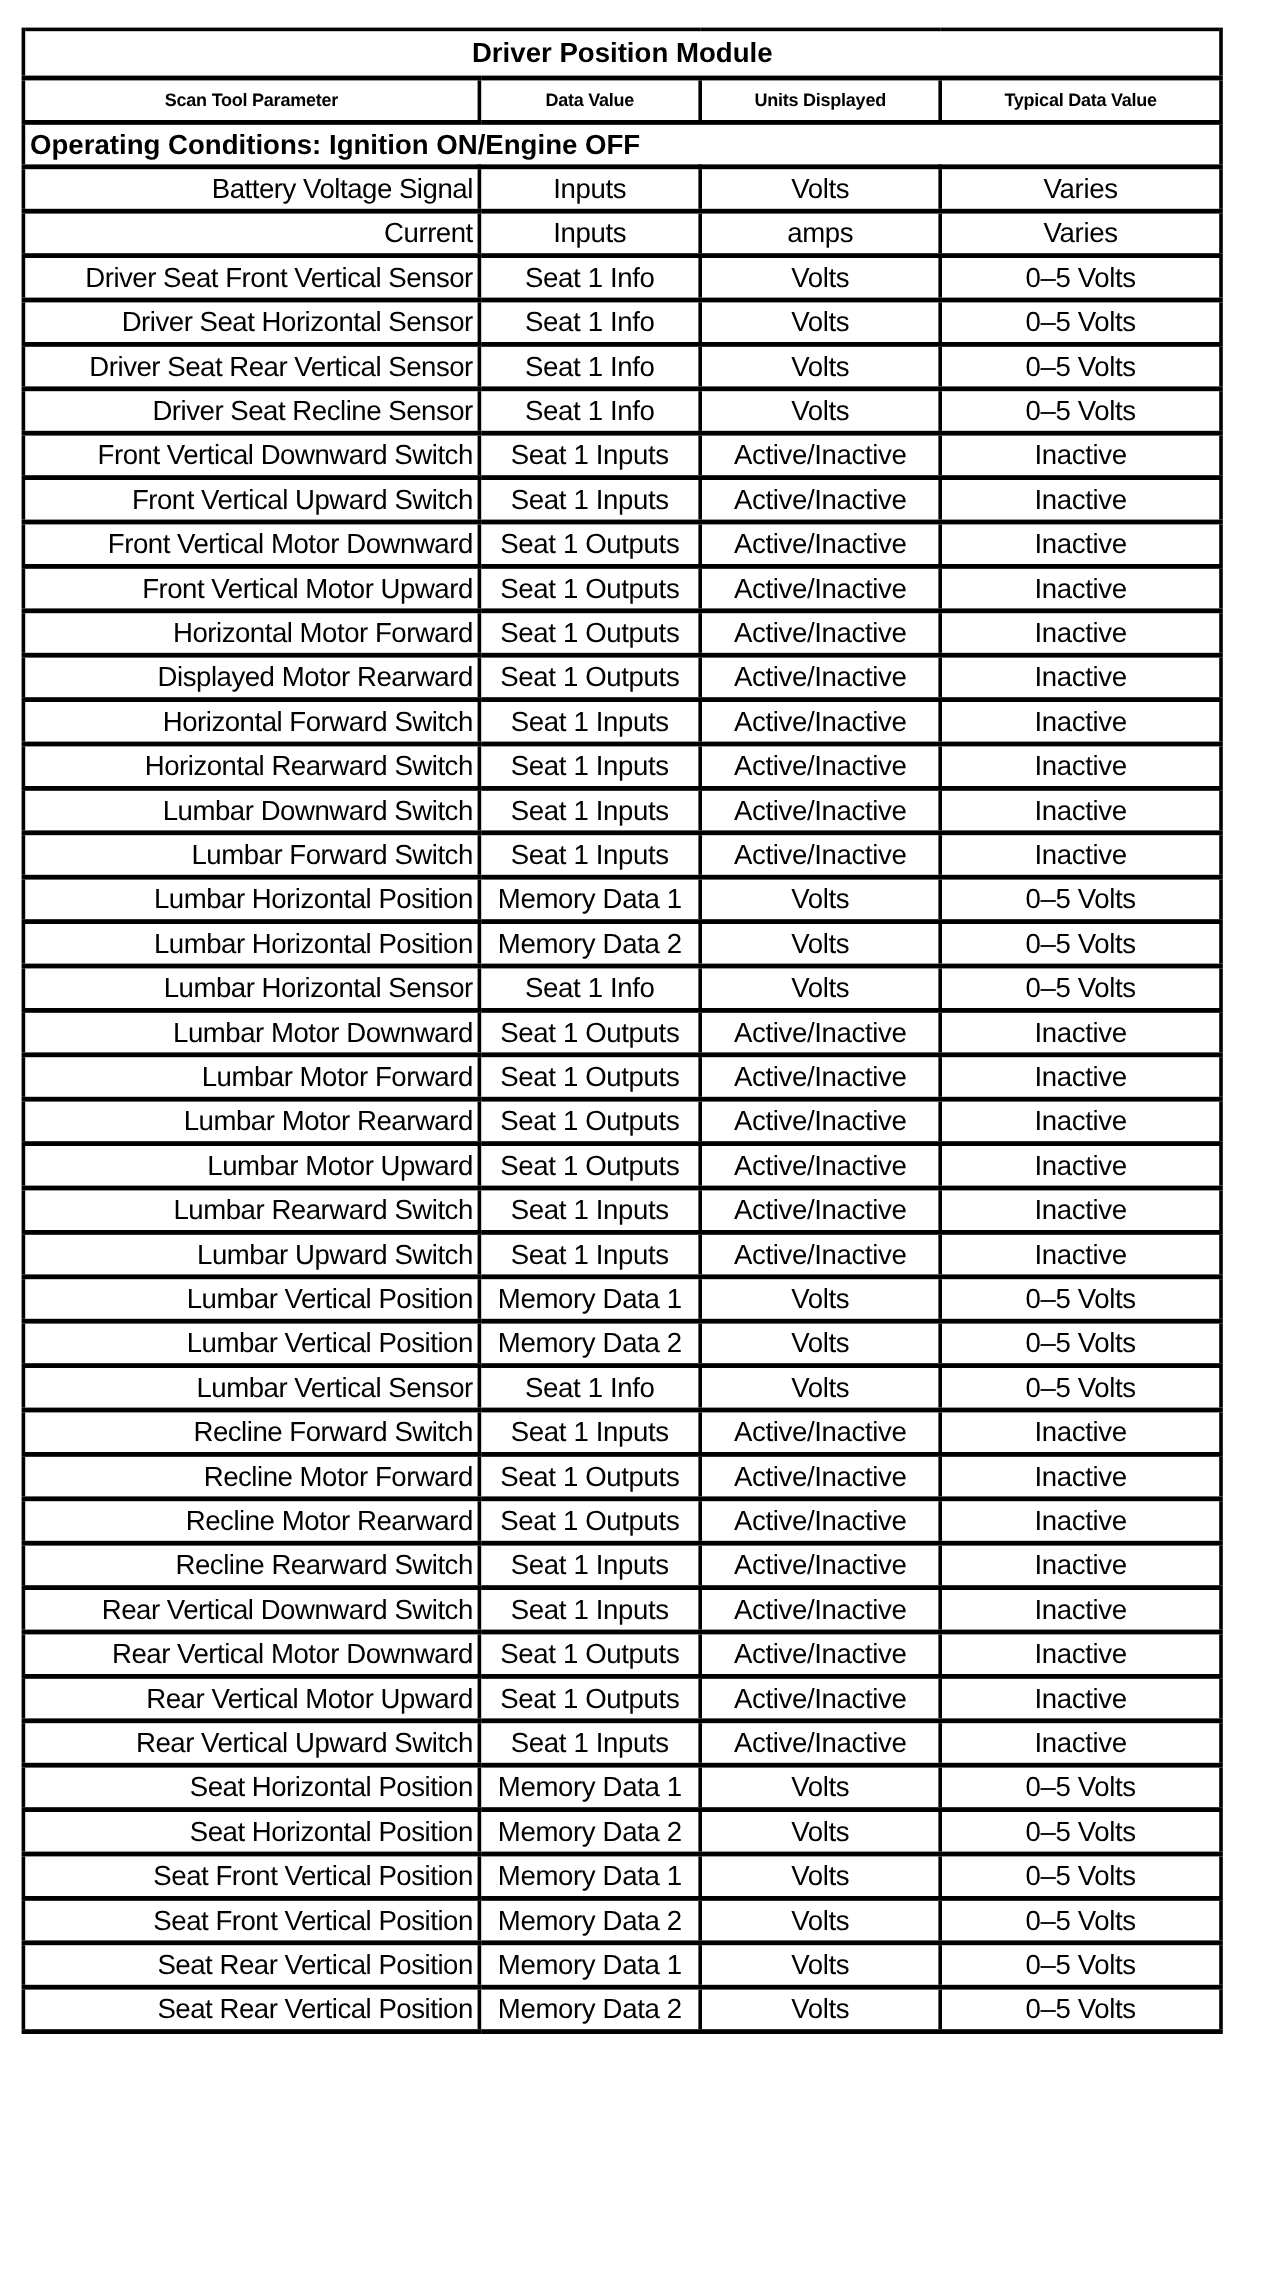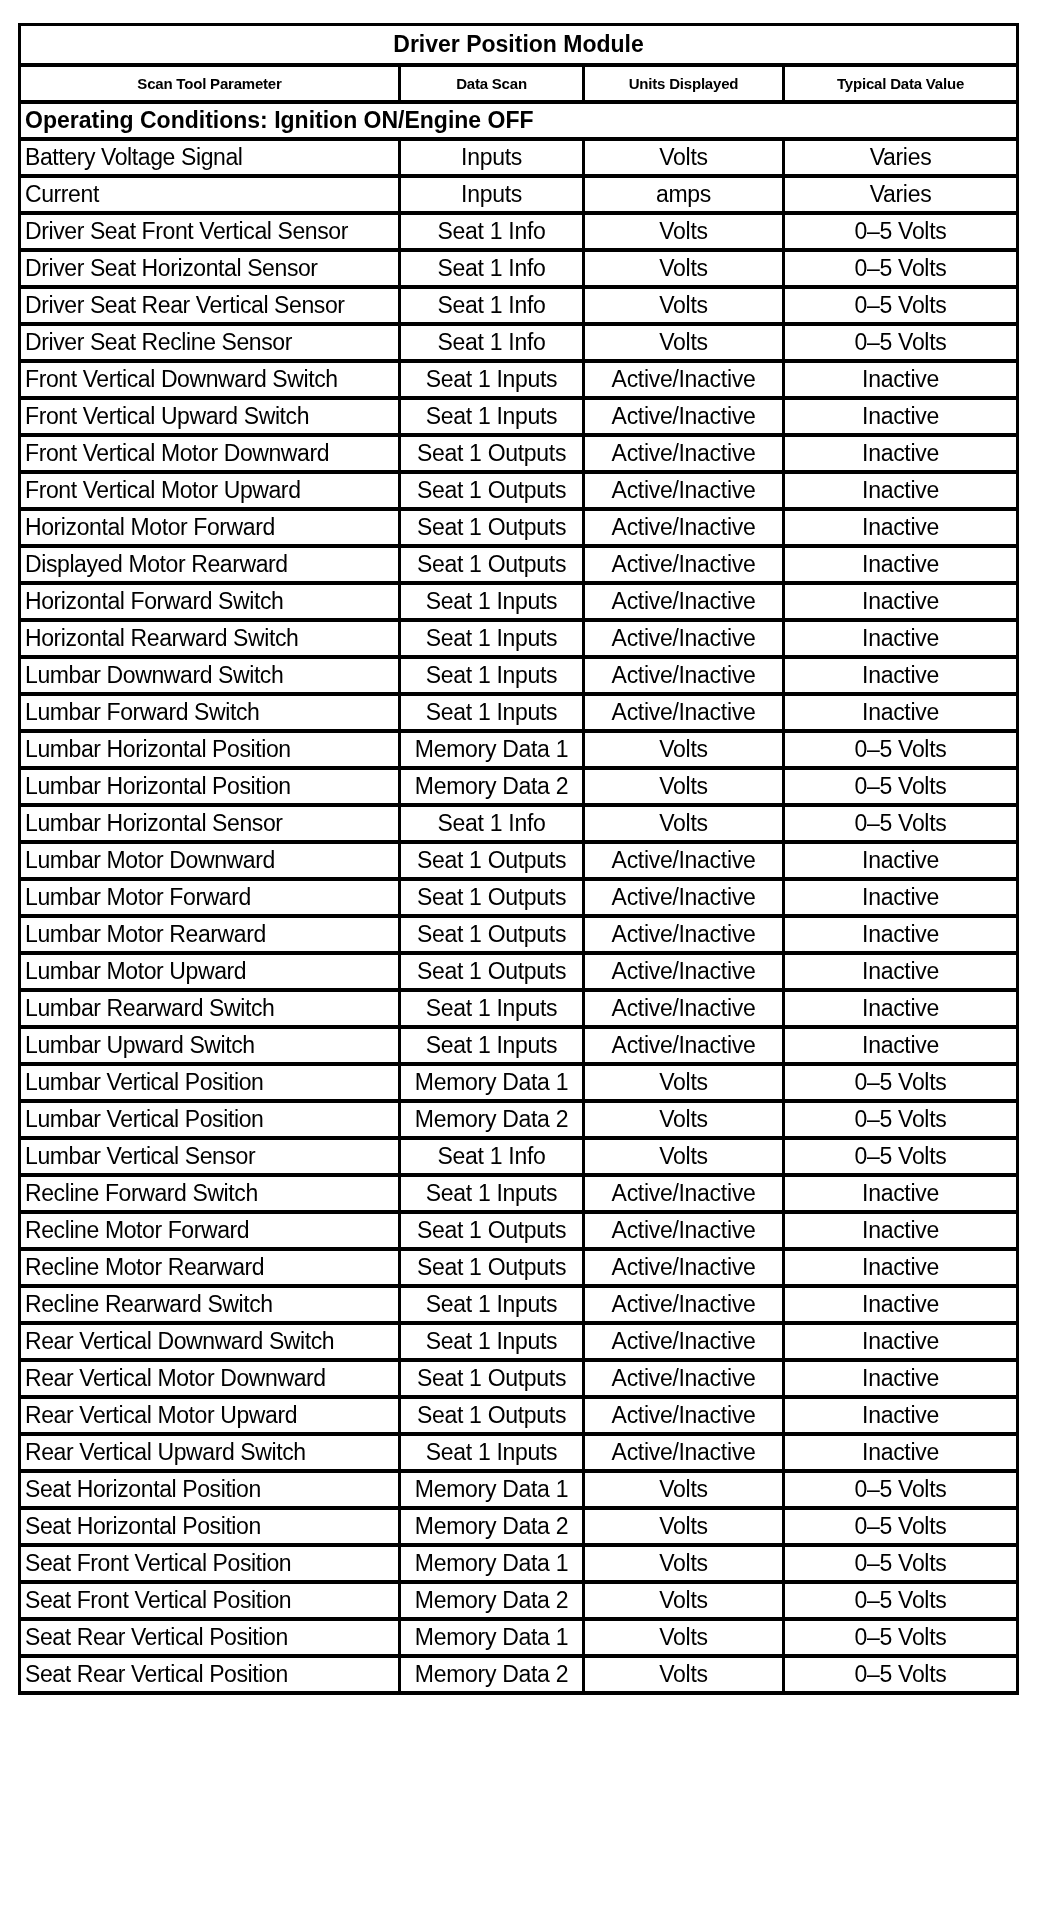--- a/index.html
+++ b/index.html
@@ -25,41 +25,41 @@
     padding: 0 4px;
     height: 33px;
     font-size: 23px;
     line-height: 33px;
     white-space: nowrap;
     overflow: hidden;
   }
   table.dpm tr.title td { border-top: 2px solid #000; border-bottom: 3px solid #000; height: 37px; font-weight: bold; text-align: center; font-size: 23px; }
   table.dpm tr.head th { font-weight: bold; text-align: center; height: 33px; font-size: 15px; letter-spacing: -0.2px; }
   table.dpm tr.cond td { font-weight: bold; height: 33px; }
-  table.dpm td.param { text-align: left; padding-left: 4px; letter-spacing: -0.4px; margin-top: 11px; }
+  table.dpm td.param { text-align: right; padding-left: 4px; letter-spacing: -0.4px; margin-top: 11px; }
   table.dpm td.ctr { text-align: center; letter-spacing: -0.3px; }
 </style>
 </head>
 <body>
 
 <div class="wrap">
   <table class="dpm">
     <colgroup>
       <col class="c1">
         <col class="c2">
         <col class="c3">
         <col class="c4">
     </colgroup>
     <thead>
       <tr class="title">
         <td colspan="4">Driver Position Module</td>
       </tr>
       <tr class="head">
         <th>Scan Tool Parameter</th>
-        <th>Data Scan</th>
+        <th>Data Value</th>
         <th>Units Displayed</th>
         <th>Typical Data Value</th>
       </tr>
       <tr class="cond">
         <td colspan="4">Operating Conditions: Ignition ON/Engine OFF</td>
       </tr>
     </thead>
     <tbody id="rows">
         <tr>
           <td class="param">Battery Voltage Signal</td>

